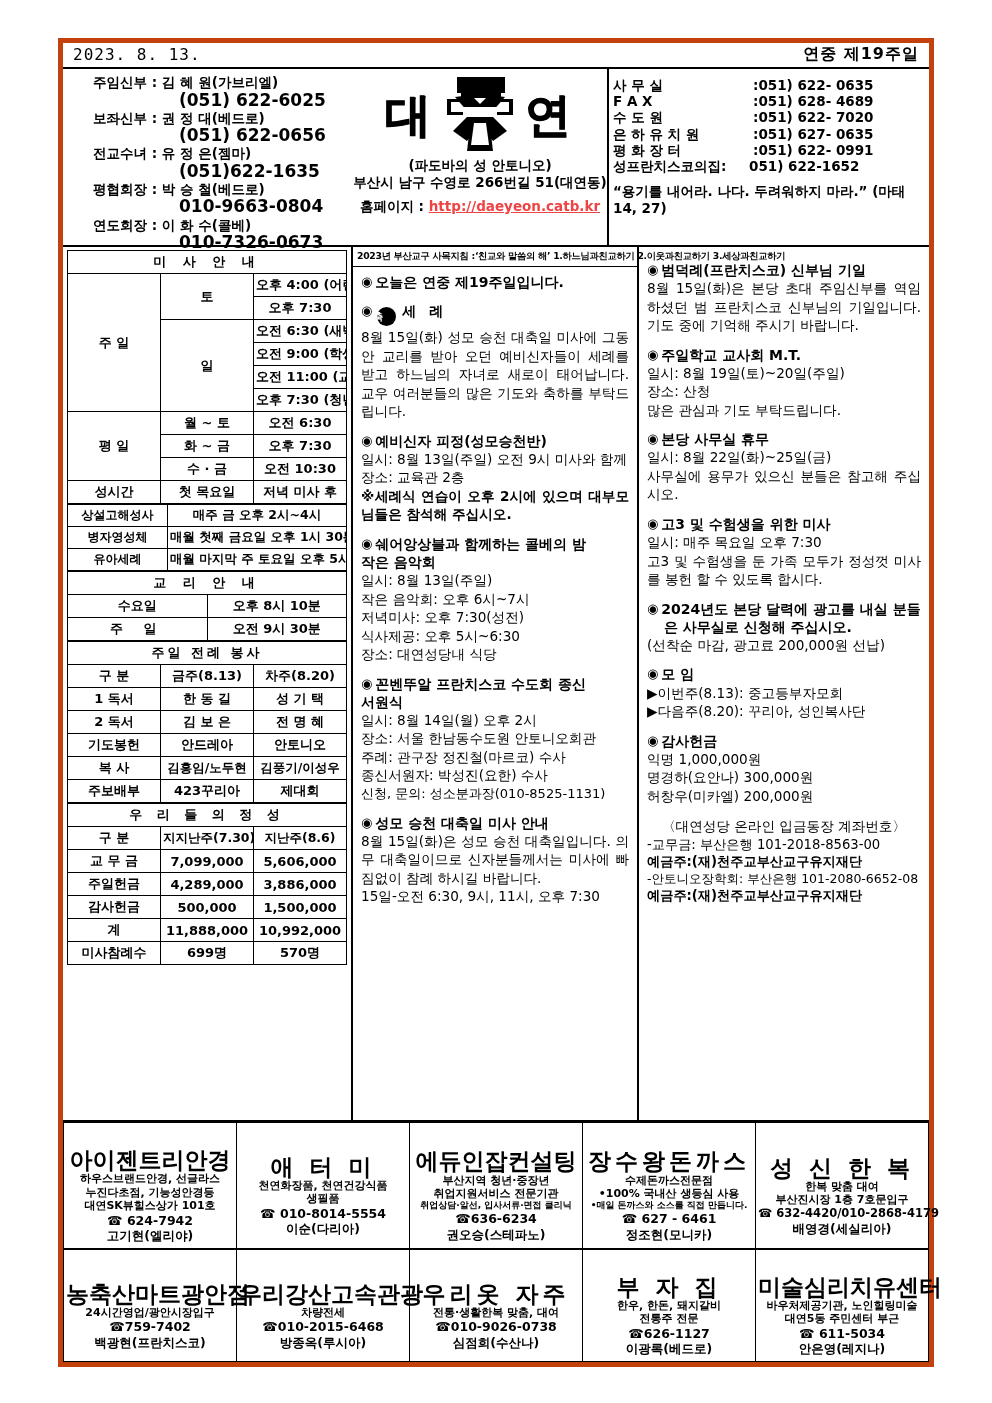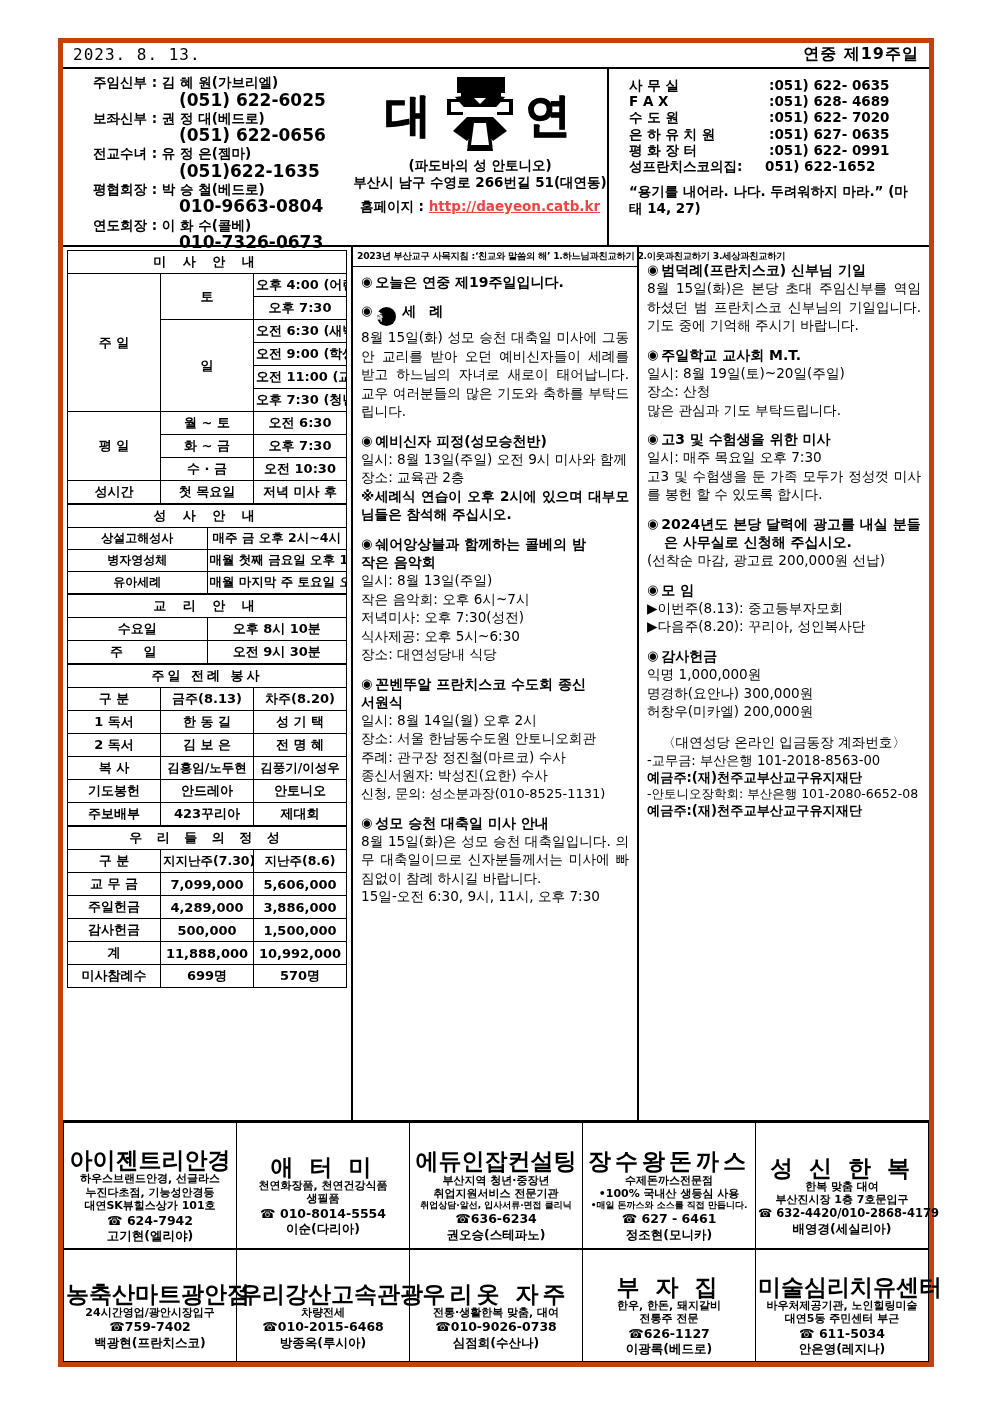--- a/index.html
+++ b/index.html
@@ -66,21 +66,21 @@
   }
   .mh-center {
     flex: 1;
     text-align: center;
     padding-top: 4px;
     position: relative;
   }
   .mh-right {
     width: 322px;
     box-sizing: border-box;
-    padding: 8px 8px 0 20px;
+    padding: 8px 8px 0 4px;
     border-left: 2px solid #000;
   }
   .staff-row {
     font-size: 13.5px;
     font-weight: bold;
     line-height: 1.08;
     text-align: left;
     padding-left: 24px;
     white-space: nowrap;
   }
@@ -466,23 +466,20 @@
           <tr>
             <td>성시간</td>
             <td>첫 목요일</td>
             <td>저녁 미사 후</td>
           </tr>
         </tbody>
           </table>
 
         <table class="t">
           <tbody>
-              <tr>
-                <td class="sect" colspan="2">성 사 안 내</td>
-              </tr>
           <tr>
             <td style="width:100px;font-size:12px">상설고해성사</td>
             <td class="lefty" style="font-size:12.5px">매주 금 오후 2시~4시</td>
           </tr>
           <tr>
             <td style="font-size:12px">병자영성체</td>
             <td class="lefty" style="font-size:12.5px">매월 첫째 금요일 오후 1시 30분</td>
           </tr>
           <tr>
             <td style="font-size:12px">유아세례</td>
@@ -521,28 +518,28 @@
             <td>1 독서</td>
             <td>한 동 길</td>
             <td>성 기 택</td>
           </tr>
           <tr>
             <td>2 독서</td>
             <td>김 보 은</td>
             <td>전 명 혜</td>
           </tr>
           <tr>
+            <td>기도봉헌</td>
+            <td>안드레아</td>
+            <td>안토니오</td>
+          </tr>
+          <tr>
             <td>복 사</td>
             <td style="font-size:12.5px">김홍임/노두현</td>
             <td style="font-size:12.5px">김풍기/이성우</td>
-          </tr>
-          <tr>
-            <td>기도봉헌</td>
-            <td>안드레아</td>
-            <td>안토니오</td>
           </tr>
           <tr>
             <td>주보배부</td>
             <td>423꾸리아</td>
             <td>제대회</td>
           </tr>
         </tbody>
           </table>
 
         <table class="t">
@@ -657,20 +654,27 @@
 
           <div class="notice">
             <div class="n-head">
               <span class="bullet">◉</span><span>주일학교 교사회 M.T.</span>
             </div>
             <div class="n-body">일시: 8월 19일(토)~20일(주일)</div>
             <div class="n-body">장소: 산청</div>
             <div class="n-body">많은 관심과 기도 부탁드립니다.</div>
           </div>
 
+          <div class="notice">
+            <div class="n-head">
+              <span class="bullet">◉</span><span>본당 사무실 휴무</span>
+            </div>
+            <div class="n-body">일시: 8월 22일(화)~25일(금)</div>
+            <div class="n-body">사무실에 용무가 있으신 분들은 참고해 주십시오.</div>
+          </div>
 
           <div class="notice">
             <div class="n-head">
               <span class="bullet">◉</span><span>고3 및 수험생을 위한 미사</span>
             </div>
             <div class="n-body">일시: 매주 목요일 오후 7:30</div>
             <div class="n-body">고3 및 수험생을 둔 가족 모두가 정성껏 미사를 봉헌 할 수 있도록 합시다.</div>
           </div>
 
           <div class="notice">

